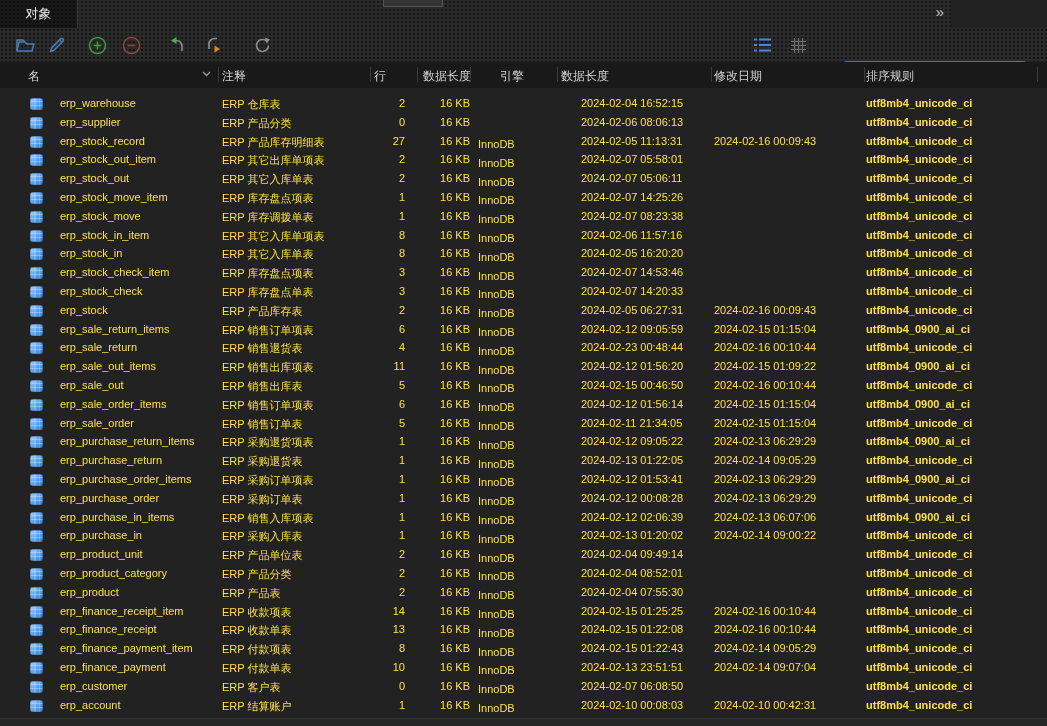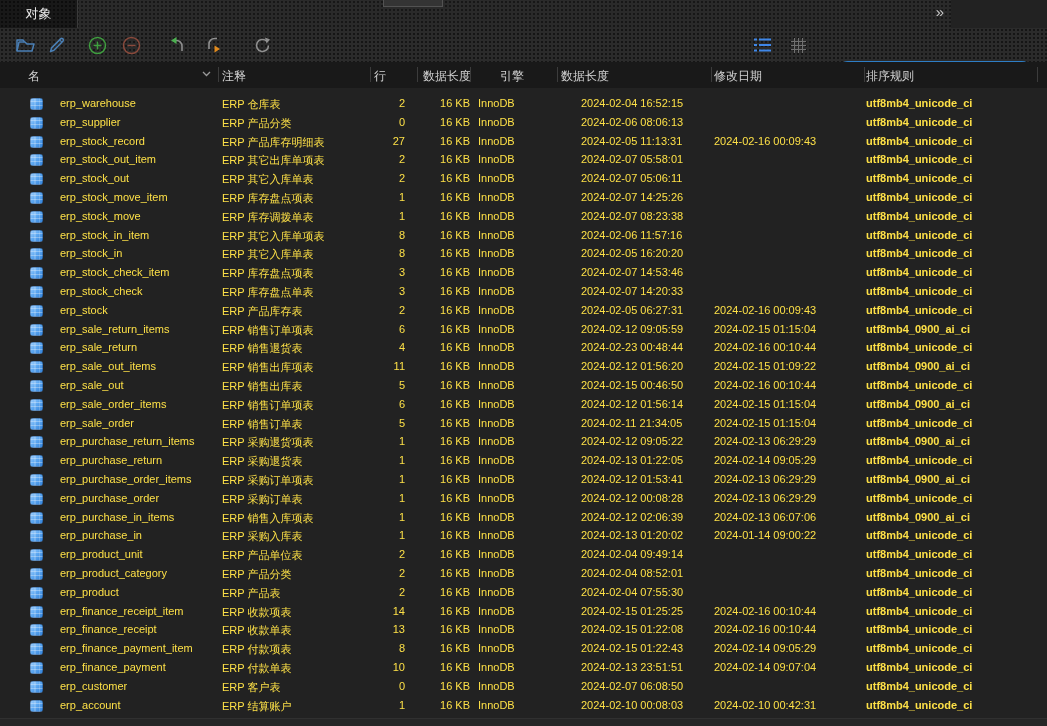--- a/index.html
+++ b/index.html
@@ -45,21 +45,21 @@
   .sort-chev{position:absolute;left:202px;top:9px;width:9px;height:6px;}
   
   .list{position:absolute;left:0;top:88px;width:1047px;height:630px;background:#222222;
         padding-top:7px;box-sizing:border-box;overflow:hidden;}
   .row{position:relative;height:18.8px;font-size:11px;color:#fde047;}
   .cell{position:absolute;top:2px;white-space:nowrap;}
   .c-name{left:60px;}
   .c-comment{left:222px;text-align:center;}
   .c-rows{left:330px;width:75px;text-align:right;}
   .c-size{left:395px;width:75px;text-align:right;}
-  .c-engine{left:478px;}
+  .c-engine{left:478px;margin-top:41px;}
   .c-created{left:581px;}
   .c-modified{left:714px;}
   .c-collation{left:866px;font-weight:bold;}
   .tbl-icon{position:absolute;left:30px;top:3px;width:13px;height:12px;border-radius:3px;
         background-image:
           repeating-linear-gradient(0deg, rgba(255,255,255,.30) 0 1px, transparent 1px 4px),
           repeating-linear-gradient(90deg, rgba(255,255,255,.18) 0 1px, transparent 1px 4.5px),
           linear-gradient(135deg,#a8d4ff 0%,#5fa9f2 45%,#2f7fd6 100%);
         box-shadow:0 0 0 0.5px rgba(20,60,110,.8) inset;}
   .footer{position:absolute;left:0;top:718px;width:1047px;height:8px;background:#262626;
@@ -456,21 +456,21 @@
     <span class="cell c-collation">utf8mb4_0900_ai_ci</span>
   </div>
       <div class="row">
     <span class="tbl-icon"></span>
     <span class="cell c-name">erp_purchase_in</span>
     <span class="cell c-comment">ERP 采购入库表</span>
     <span class="cell c-rows">1</span>
     <span class="cell c-size">16 KB</span>
     <span class="cell c-engine">InnoDB</span>
     <span class="cell c-created">2024-02-13 01:20:02</span>
-    <span class="cell c-modified">2024-01-14 09:00:22</span>
+    <span class="cell c-modified">2024-02-14 09:00:22</span>
     <span class="cell c-collation">utf8mb4_unicode_ci</span>
   </div>
       <div class="row">
     <span class="tbl-icon"></span>
     <span class="cell c-name">erp_product_unit</span>
     <span class="cell c-comment">ERP 产品单位表</span>
     <span class="cell c-rows">2</span>
     <span class="cell c-size">16 KB</span>
     <span class="cell c-engine">InnoDB</span>
     <span class="cell c-created">2024-02-04 09:49:14</span>

